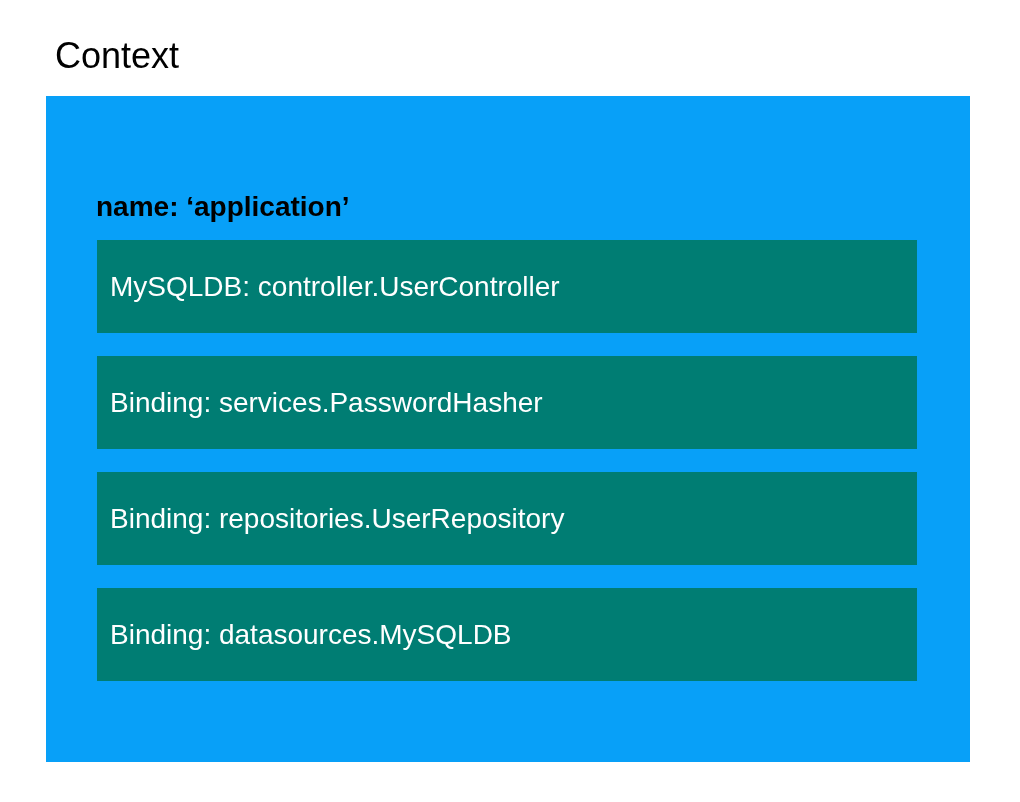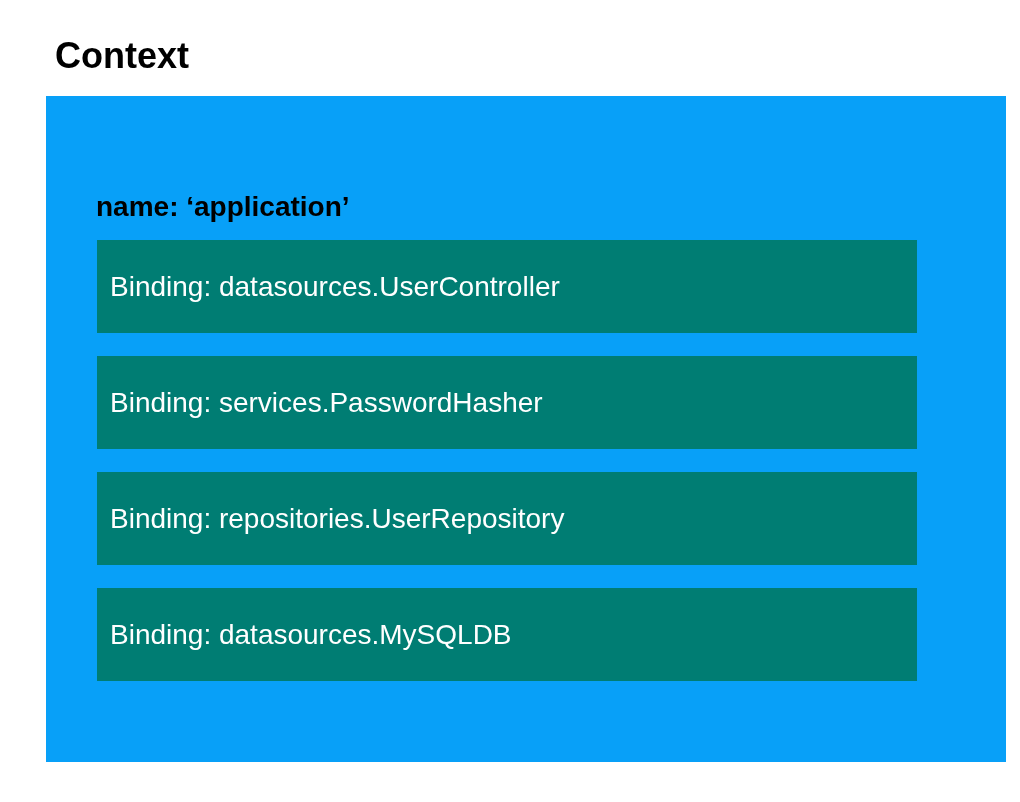--- a/index.html
+++ b/index.html
@@ -13,33 +13,32 @@
     height: 802px;
     background: #ffffff;
     font-family: "Liberation Sans", "DejaVu Sans", sans-serif;
     overflow: hidden;
   }
   .page-title {
     position: absolute;
     left: 55px;
     top: 38px;
     font-size: 36px;
-    font-weight: bold;
+    font-weight: normal;
     color: #000000;
     line-height: 1;
     letter-spacing: 0;
   }
   .context-box {
     position: absolute;
     left: 46px;
     top: 96px;
     width: 924px;
     height: 666px;
     background: var(--context-bg, #08A0F8);
-    padding-left: 36px;
   }
   .context-props {
     position: absolute;
     left: 50px;
     top: 28px;
     font-size: 28px;
     font-weight: bold;
     color: #000000;
     line-height: 33px;
     white-space: pre;
@@ -77,21 +76,21 @@
 
   <div class="context-box">
 
     <div class="context-props">
       <div>name: ‘application’</div>
       <div>registry:</div>
     </div>
 
     <div class="bindings-list">
   <div class="binding-box">
-    <span class="binding-label">Binding: datasources.UserController</span>
+    <span class="binding-label">MySQLDB: controller.UserController</span>
   </div>
 
   <div class="binding-box">
     <span class="binding-label">Binding: services.PasswordHasher</span>
   </div>
 
   <div class="binding-box">
     <span class="binding-label">Binding: repositories.UserRepository</span>
   </div>
 

